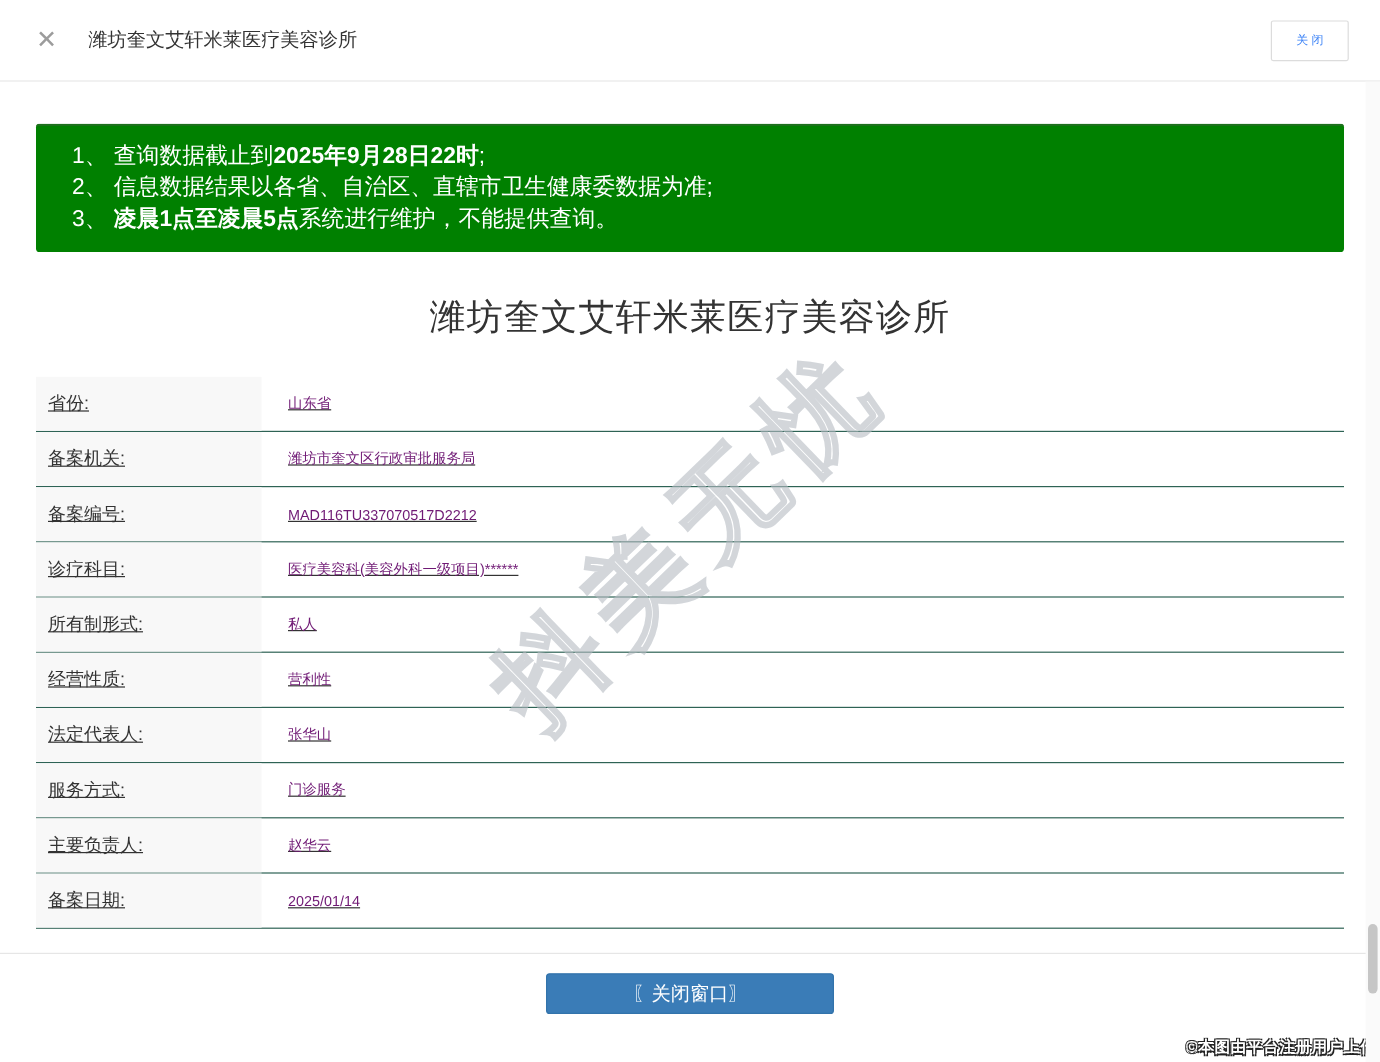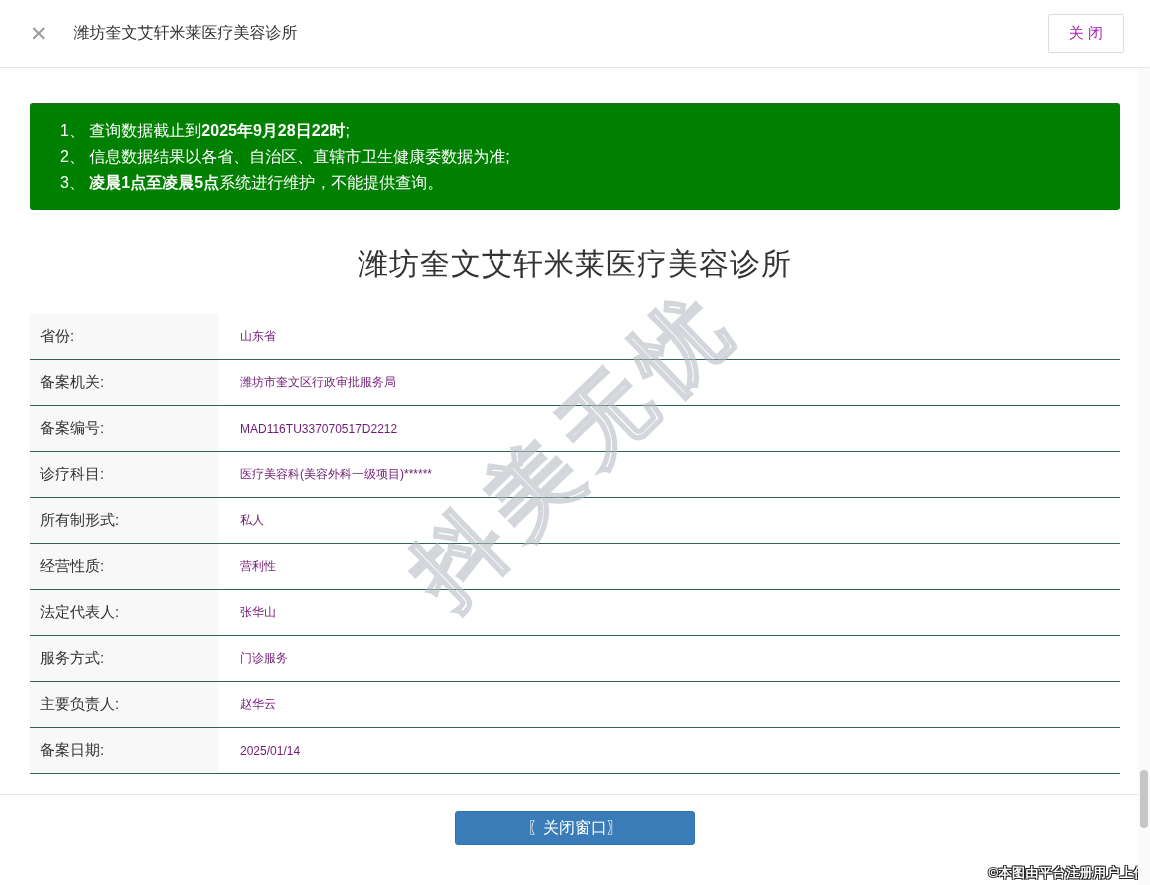--- a/index.html
+++ b/index.html
@@ -30,52 +30,52 @@
   }
   .header .header-title {
     font-size: 16px;
     color: #333333;
   }
   .header .close-btn {
     margin-left: auto;
     background: #ffffff;
     border: 1px solid #dcdcdc;
     border-radius: 2px;
-    font-size: 15px;
-    color: #a21caf;
+    font-size: 10px;
+    color: #3b82f6;
     padding: 9px 20px;
     cursor: pointer;
     font-family: inherit;
   }
 
   
   .content { padding: 0 30px; position: relative; }
 
   .notice {
     margin-top: 35px;
     background: #008000;
     border-top: 2px solid #1d701d;
     border-radius: 3px;
     color: #ffffff;
-    font-size: 16px;
+    font-size: 19px;
     line-height: 26px;
     padding: 13px 30px 14px 30px;
   }
   .notice b { font-weight: bold; }
 
   .page-title {
     margin-top: 34px;
     text-align: center;
     font-size: 30px;
     font-weight: 500;
     color: #333333;
     letter-spacing: 1px;
   }
 
-  .info-table { margin-top: 29px; }
+  .info-table { margin-top: 29px; text-decoration: underline; }
   .info-row {
     display: flex;
     height: 46px;
     align-items: stretch;
     border-bottom: 1px solid #2e6355;
   }
   .cell-label {
     width: 188px;
     background: #f8f8f8;
     display: flex;

